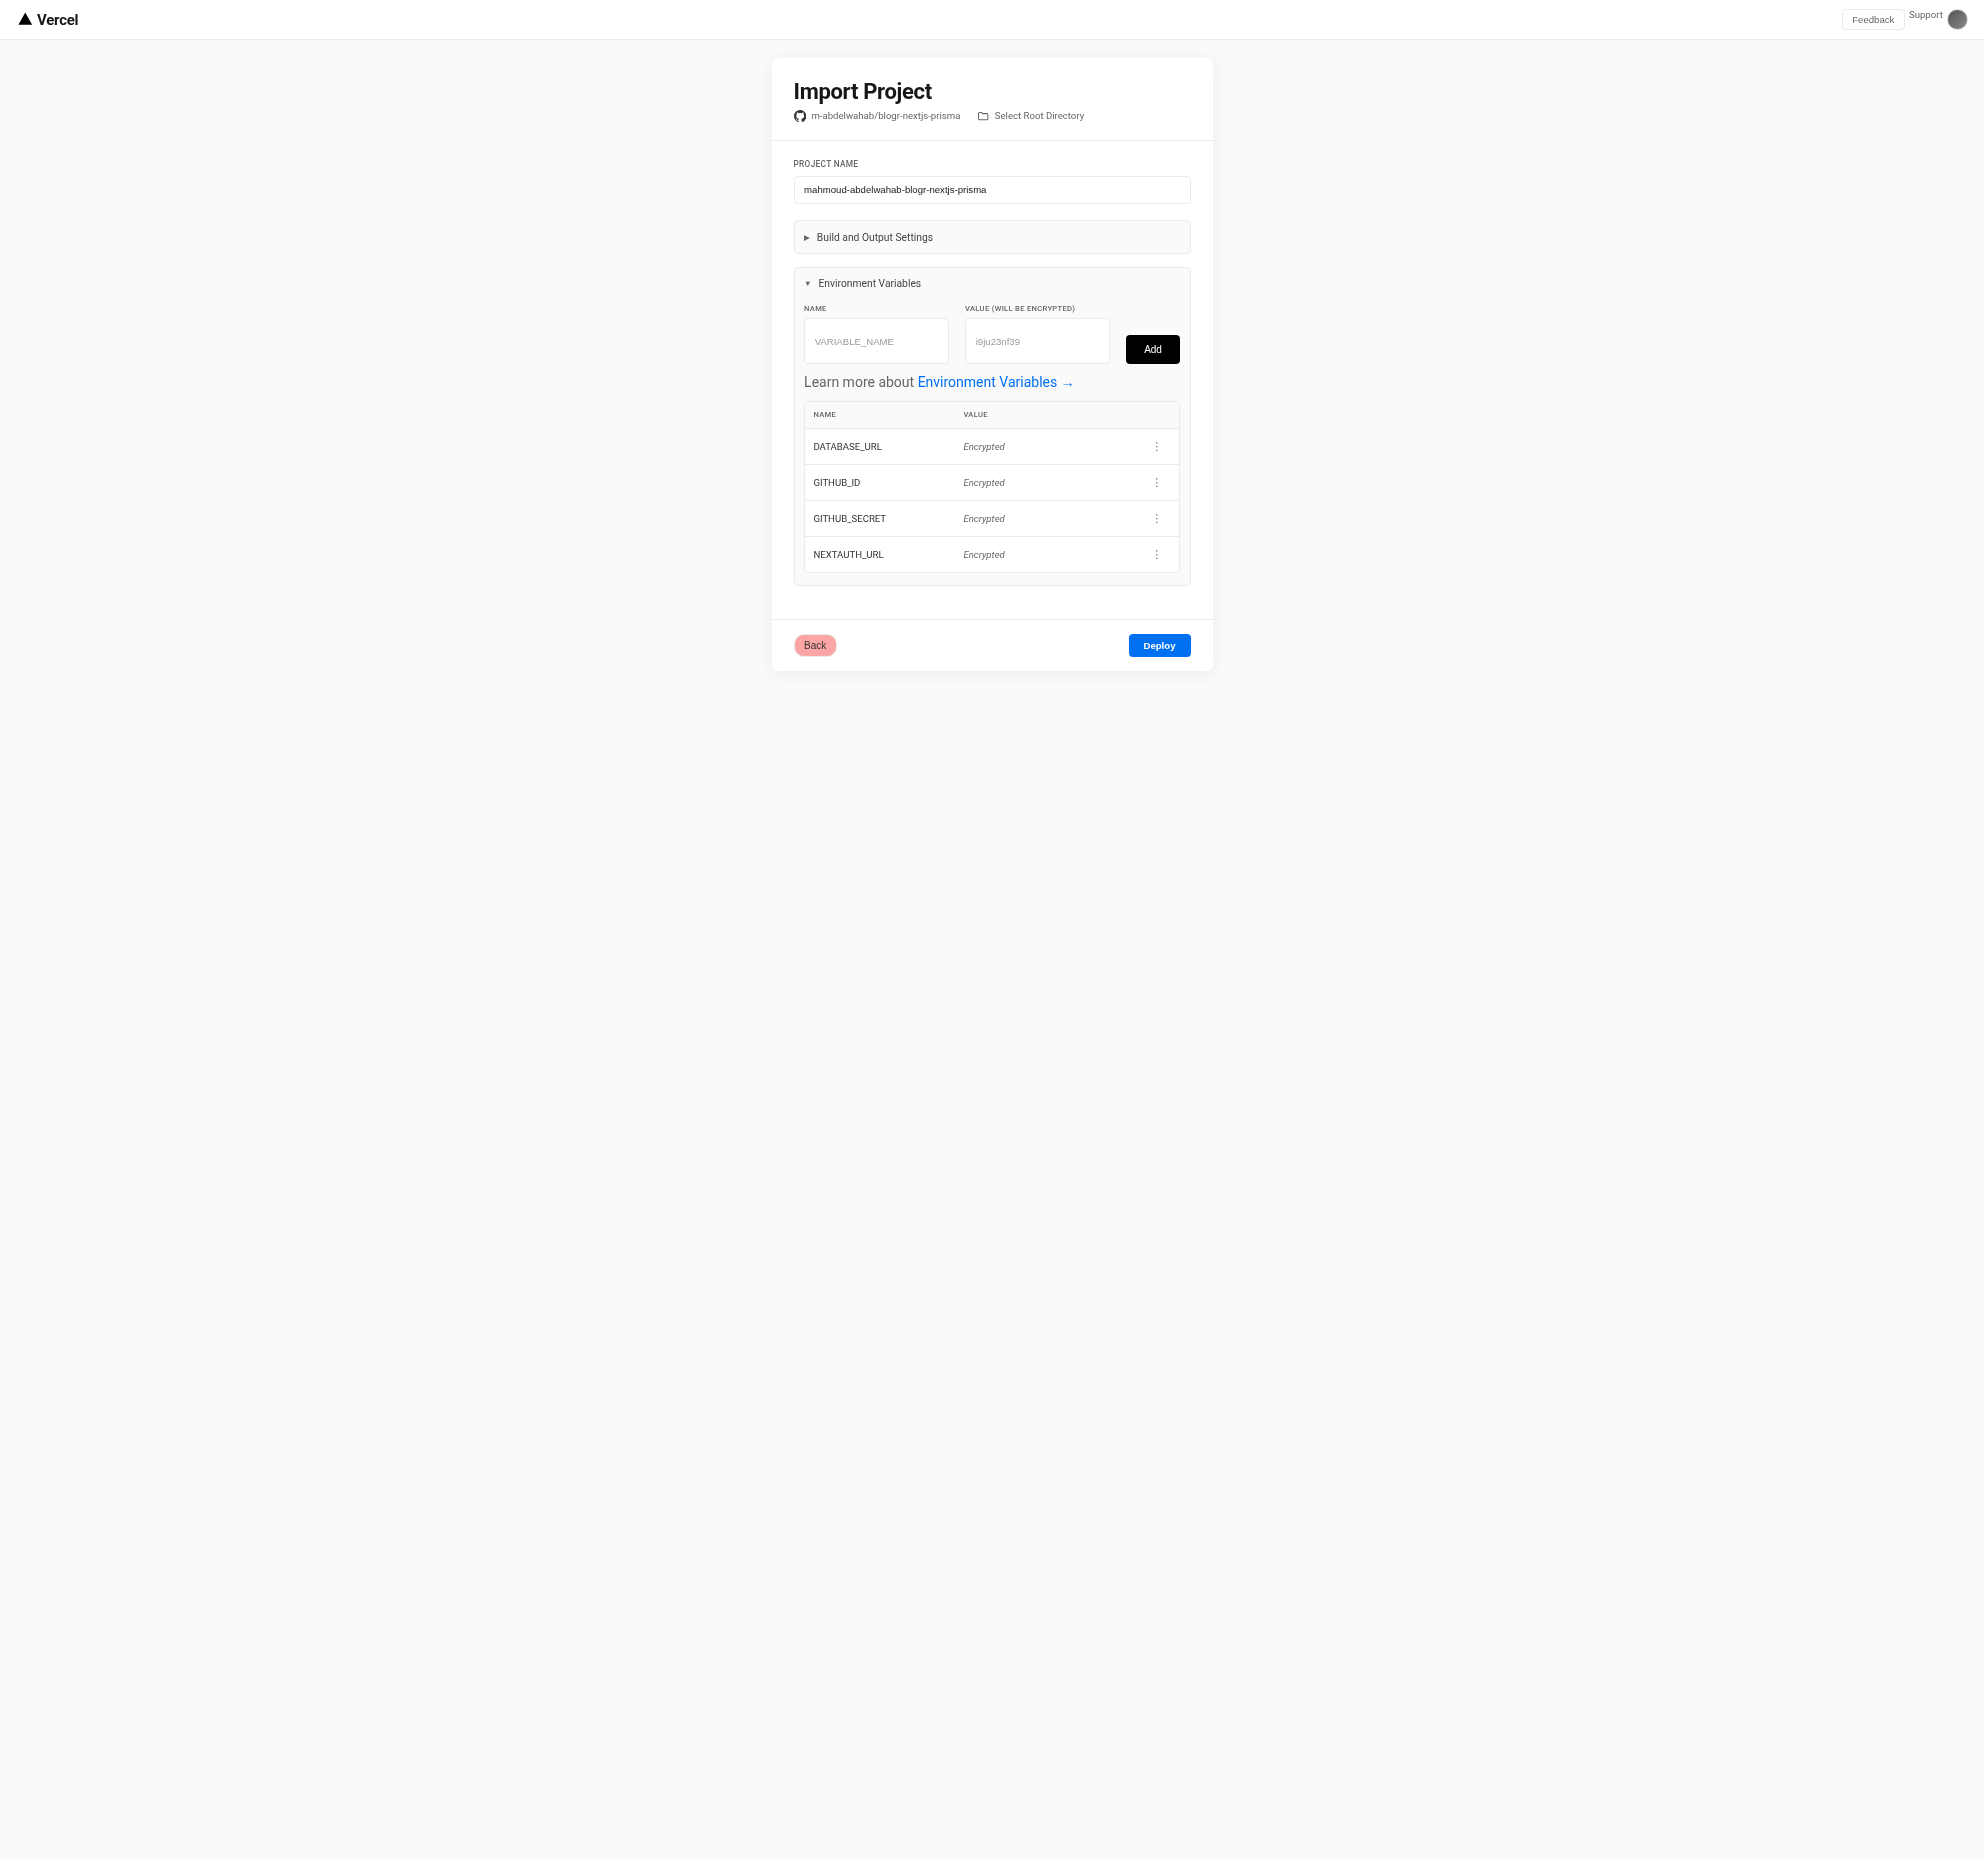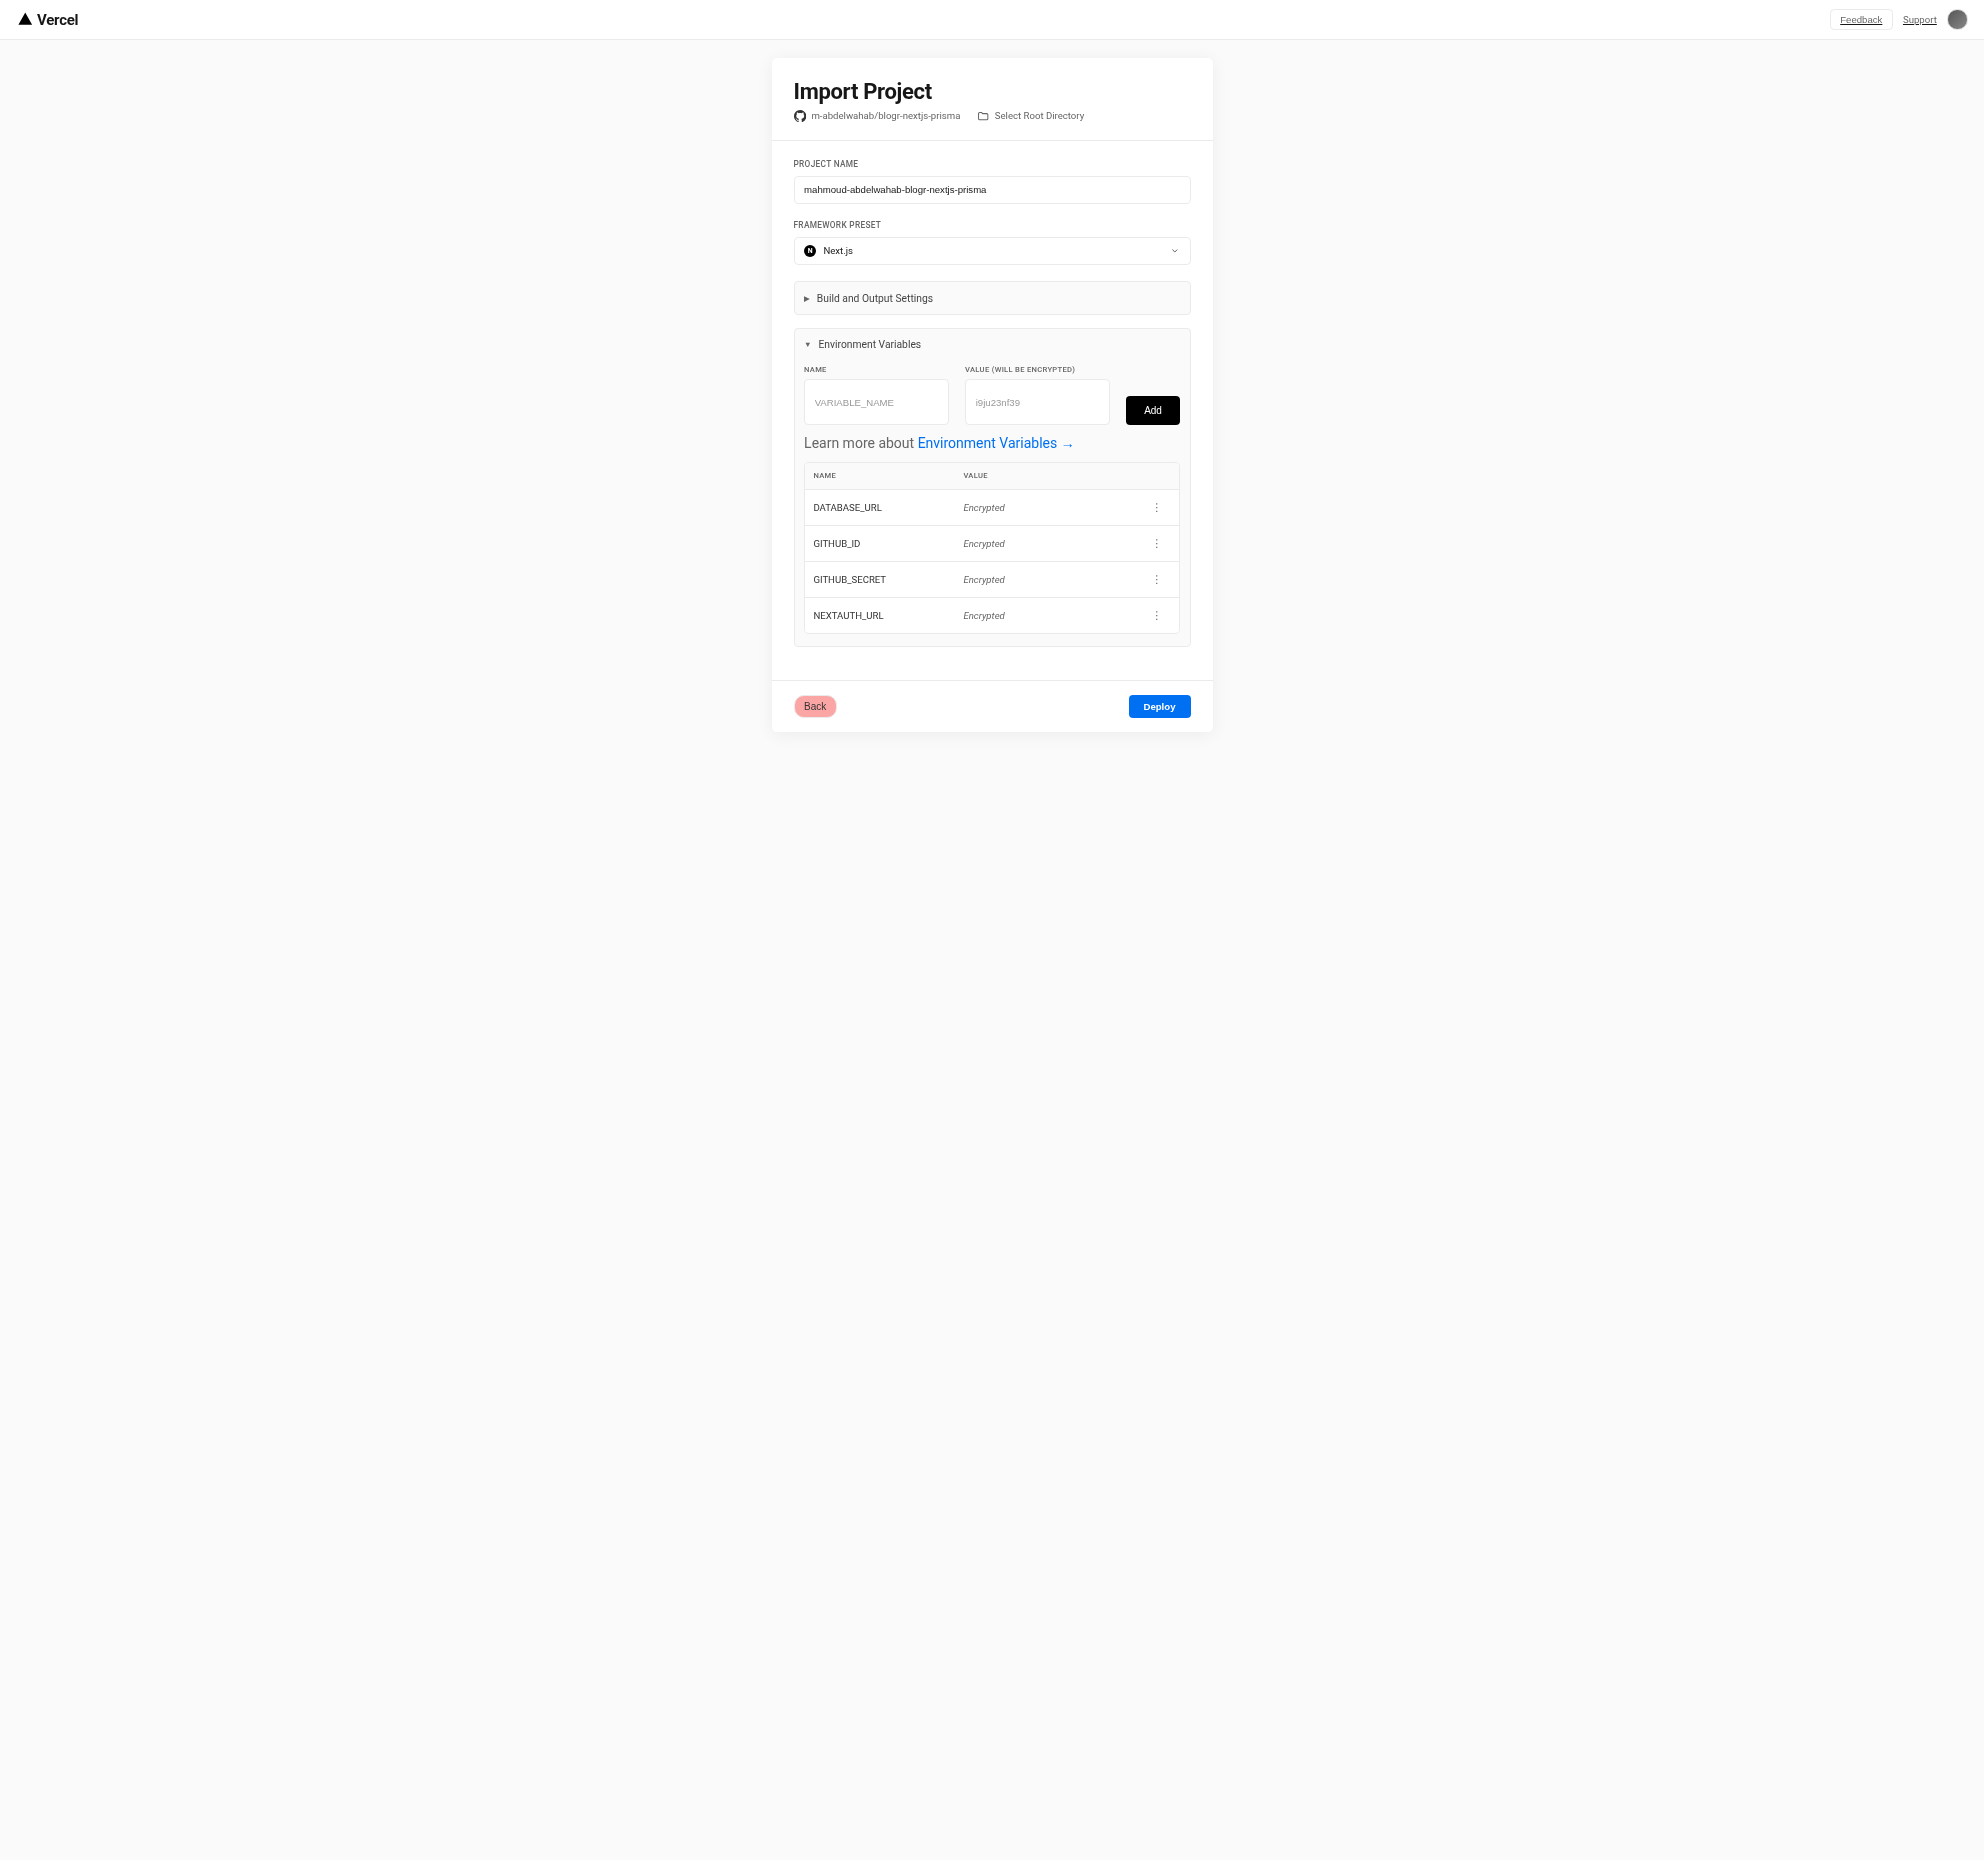--- a/index.html
+++ b/index.html
@@ -13,21 +13,21 @@
   background: #fff;
   border-bottom: 0.7px solid #eaeaea;
   height: 40px;
   display: flex;
   align-items: center;
   justify-content: space-between;
   padding: 0 16.5px;
 }
 .logo { display: flex; align-items: center; gap: 4.1px; font-weight: 700; font-size: 15px; letter-spacing: -0.3px; }
 .logo svg { width: 16.5px; height: 16.5px; }
-.header-right { display: flex; align-items: center; gap: 10px; text-decoration: underline; }
+.header-right { display: flex; gap: 4px; }
 .feedback-btn {
   background: #fff; border: 0.7px solid #eaeaea; border-radius: 4.1px;
   padding: 4.1px 9.6px; font-size: 9.6px; color: #666; cursor: pointer;
 }
 .support-link { color: #666; font-size: 9.6px; cursor: pointer; }
 .avatar { width: 20.7px; height: 20.7px; border-radius: 50%; background: linear-gradient(135deg,#555,#888); cursor: pointer; border: 0.7px solid #ddd; }
 .container { max-width: 441px; margin: 18px auto 27.6px; padding: 0; }
 .card {
   background: #fff; border-radius: 5.5px; box-shadow: 0 2.8px 16.5px rgba(0,0,0,0.06);
   overflow: hidden;
@@ -125,32 +125,20 @@
         </div>
       </div>
     </div>
 
     <div class="card-body">
       <div class="field">
         <label class="label">PROJECT NAME</label>
         <input class="input" type="text" value="mahmoud-abdelwahab-blogr-nextjs-prisma" style="">
       </div>
 
-      <div class="field">
-        <label class="label">FRAMEWORK PRESET</label>
-        <div class="select-wrap">
-          <div class="select-left">
-            <span class="n-badge">N</span>
-            <span>Next.js</span>
-          </div>
-          <svg width="9.6" height="9.6" viewBox="0 0 24 24" fill="none" stroke="#333" stroke-width="2">
-              <path d="M6 9l6 6 6-6"></path>
-            </svg>
-        </div>
-      </div>
 
       <div class="panel">
         <div class="panel-head">
           <span class="tri">▶</span>
           <span>Build and Output Settings</span>
         </div>
       </div>
 
       <div class="panel">
         <div class="panel-head">

